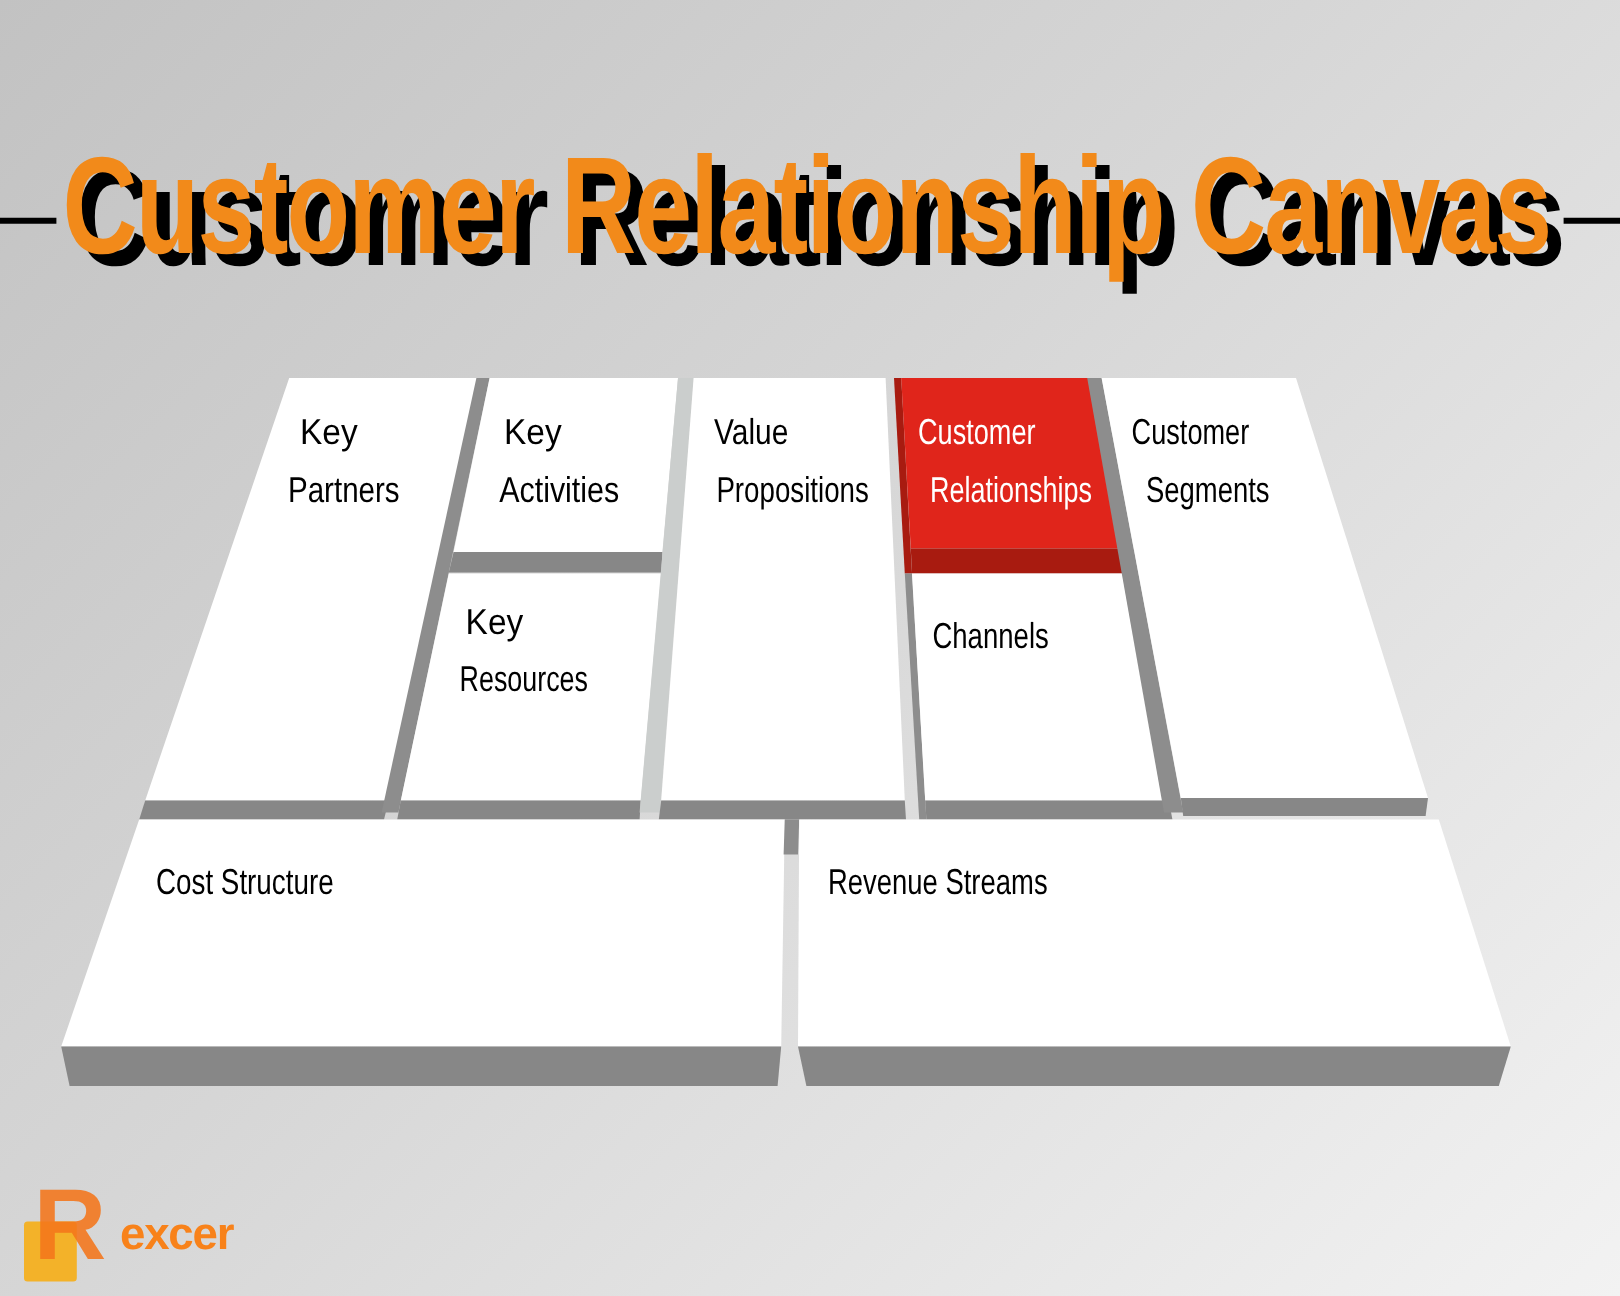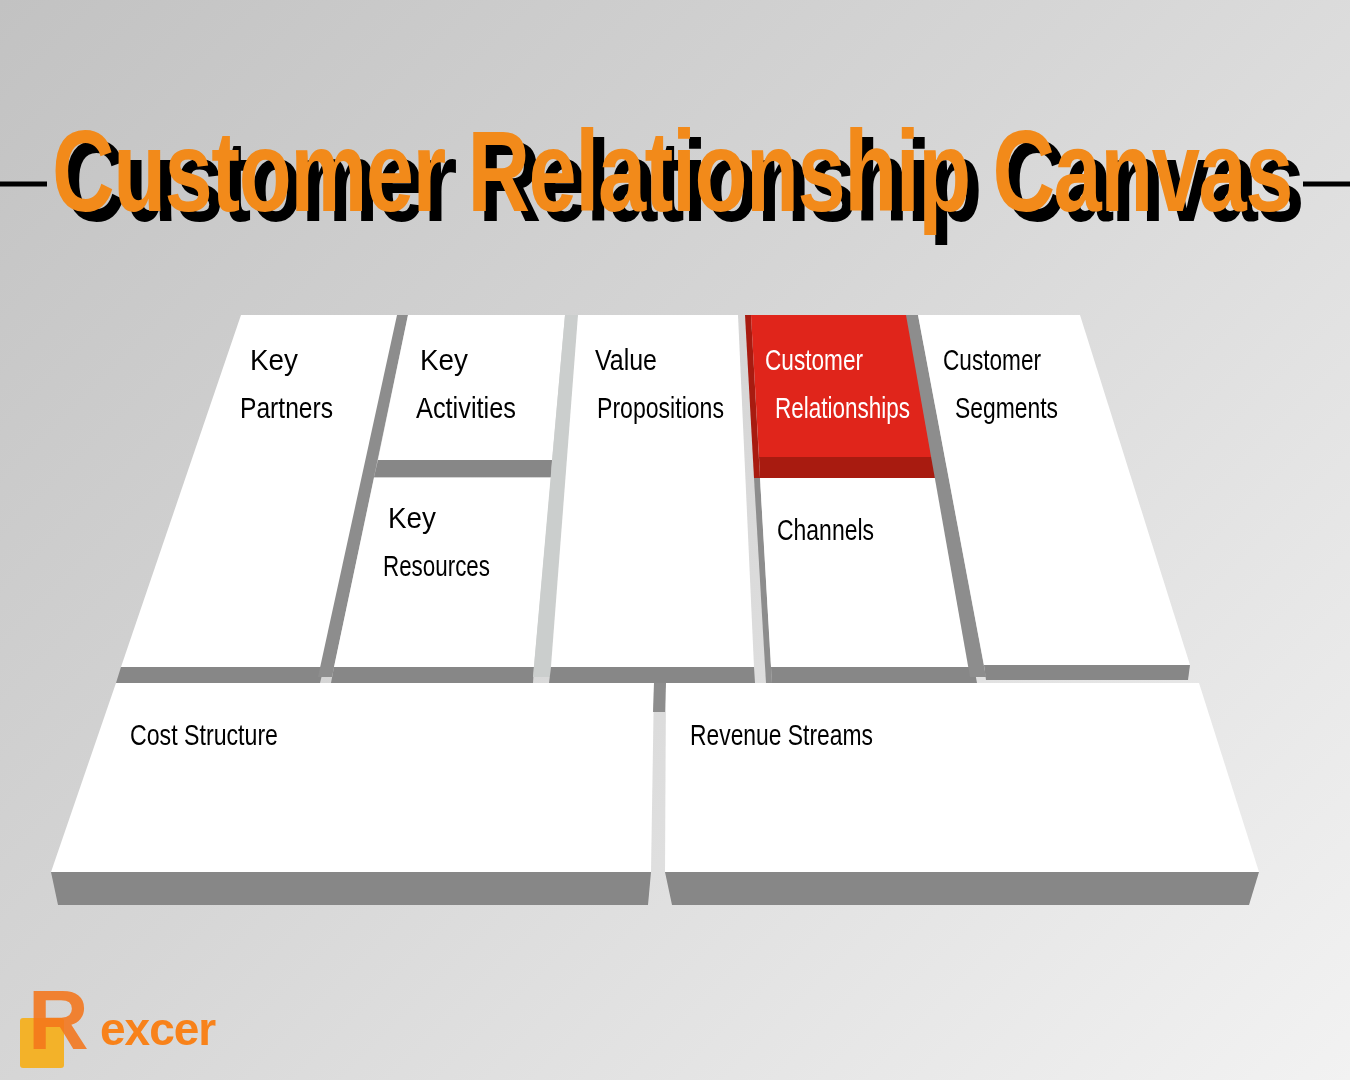--- a/index.html
+++ b/index.html
@@ -10,21 +10,21 @@
   }
   #scene{position:absolute;left:0;top:0;}
   .block-label{font-family:"Liberation Sans",sans-serif;font-size:30px;fill:#000000;}
   .block-label.light{fill:#ffffff;}
   .title-text{font-family:"Liberation Sans",sans-serif;font-weight:bold;font-size:115px;letter-spacing:-2px;}
   
   .logo{position:absolute;left:20px;top:992px;width:220px;height:84px;}
   .logo-square{position:absolute;left:0;top:26px;width:44px;height:50px;background:#F3B229;border-radius:3px;}
   .logo-r{position:absolute;left:8px;top:-14px;font-weight:bold;font-size:84px;line-height:84px;
           color:rgba(244,117,26,0.88);font-family:"Liberation Sans",sans-serif;}
-  .logo-rest{position:absolute;left:80px;top:14px;font-weight:bold;font-size:46px;line-height:47px;
+  .logo-rest{position:absolute;left:80px;top:14px;font-weight:bold;font-size:38px;line-height:47px;
           color:#F8821A;letter-spacing:-1px;font-family:"Liberation Sans",sans-serif;}
 </style>
 </head>
 <body>
 
 <svg id="scene" width="1350" height="1080" viewBox="0 0 1350 1080">
 
   <line x1="0" y1="184" x2="47" y2="184" stroke="#000000" stroke-width="5"></line>
   <line x1="1303" y1="184" x2="1350" y2="184" stroke="#000000" stroke-width="5"></line>
   <text class="title-text" x="63" y="221" fill="#000000" textLength="1240" lengthAdjust="spacingAndGlyphs">Customer Relationship Canvas</text>

